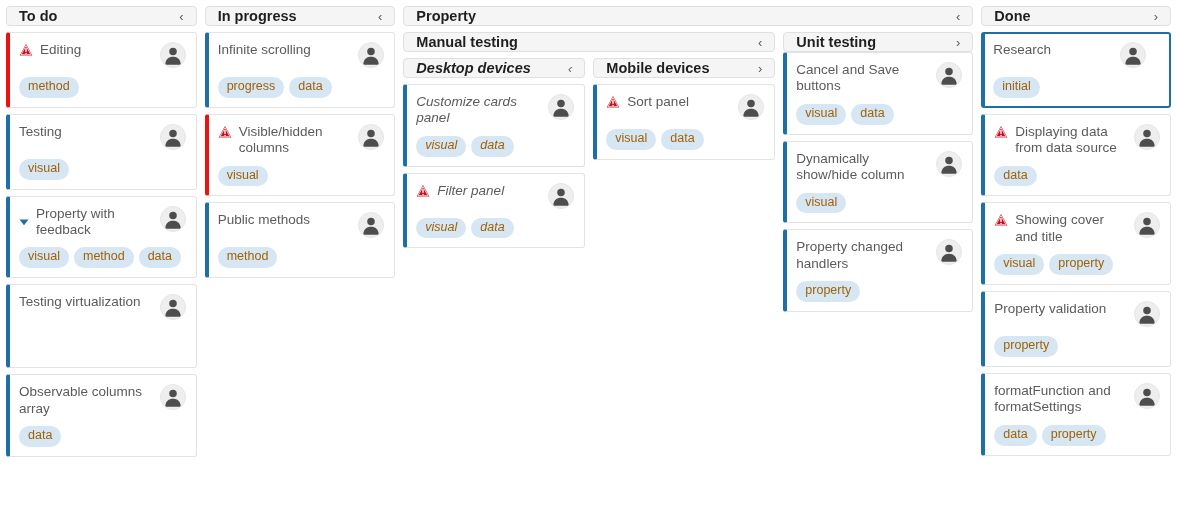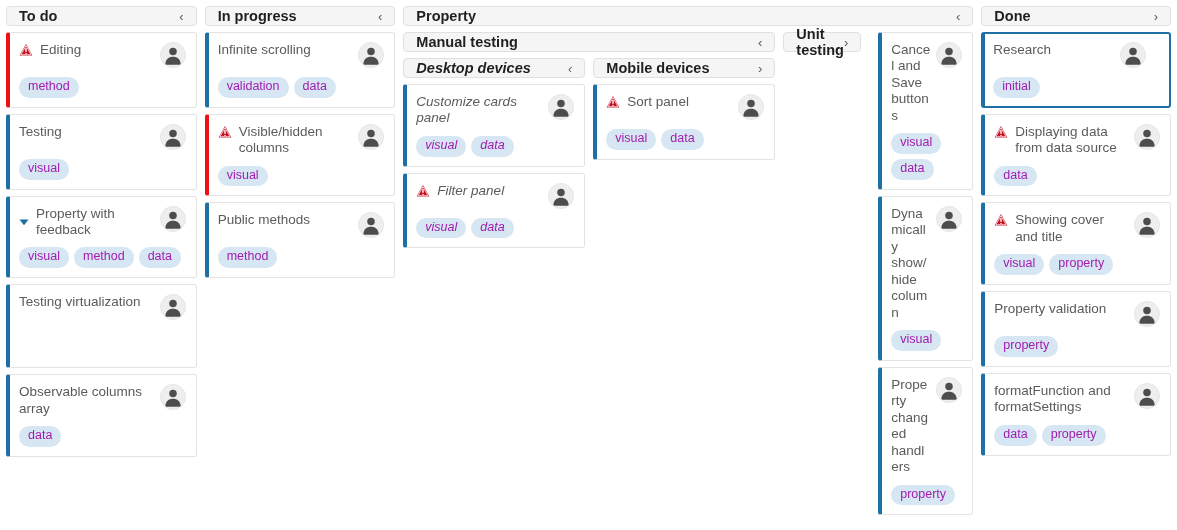--- a/index.html
+++ b/index.html
@@ -22,21 +22,21 @@
 
   
   .column { display: flex; flex-direction: column; gap: 6px; }
   .col-todo       { width: 192px; }
   .col-inprogress { width: 192px; }
   .col-testing    { width: 570px; }
   .col-done       { width: 191px; }
 
   .subrow { display: flex; gap: 8px; align-items: flex-start; }
   .sub-manual { width: 372px; display: flex; flex-direction: column; gap: 6px; }
-  .sub-unit   { width: 190px; display: flex; gap: 17px; }
+  .sub-unit   { width: 190px; display: flex; flex-direction: column; gap: 0; }
   .sub-desktop{ width: 182px; display: flex; flex-direction: column; gap: 6px; font-style: italic; }
   .sub-mobile { width: 182px; display: flex; flex-direction: column; gap: 6px; }
 
   .col-header {
     display: flex;
     align-items: center;
     justify-content: space-between;
     background: #f5f5f5;
     border: 1px solid #e0e0e0;
     border-radius: 4px;
@@ -113,21 +113,21 @@
     background: #eeeeee;
     border: 1px solid #e6e6e6;
     display: flex; align-items: center; justify-content: center;
     overflow: hidden;
   }
 
   
   .tags { display: flex; flex-wrap: wrap; gap: 5px; margin-top: 9px; }
   .tag {
     background: #d6e6f2;
-    color: #a21caf;
+    color: #a16207;
     border-radius: 11px;
     padding: 3px 9px 4px 9px;
     font-size: 12.5px;
     line-height: 1.1;
     white-space: nowrap;
   }
 </style>
 </head>
 <body>
 
@@ -241,21 +241,21 @@
               <span class="card-title">Infinite scrolling</span>
             </div>
             <span class="avatar">
               <svg width="22" height="22" viewBox="0 0 24 24">
                 <circle cx="12" cy="8.3" r="4.1" fill="#4d4d4d"></circle>
                 <path d="M3.6 22.5 C3.6 16.8 7.4 13.9 12 13.9 C16.6 13.9 20.4 16.8 20.4 22.5 Z" fill="#4d4d4d"></path>
               </svg>
             </span>
           </div>
           <div class="tags">
-            <span class="tag">validation</span>
+            <span class="tag">progress</span>
             <span class="tag">data</span>
           </div>
         </div>
         <div class="card prio-high">
           <div class="card-top">
             <div class="card-title-wrap">
               <span class="warn-icon"><svg width="14" height="14" viewBox="0 0 16 16">
                   <path d="M8 1.2 L15.2 14.4 L0.8 14.4 Z" fill="#c50f1f"></path>
                   <path d="M8 2.9 L13.7 13.4 L2.3 13.4 Z" fill="none" stroke="#ffffff" stroke-width="0.9"></path>
                   <rect x="7.2" y="5.6" width="1.6" height="4.6" rx="0.7" fill="#ffffff"></rect>

